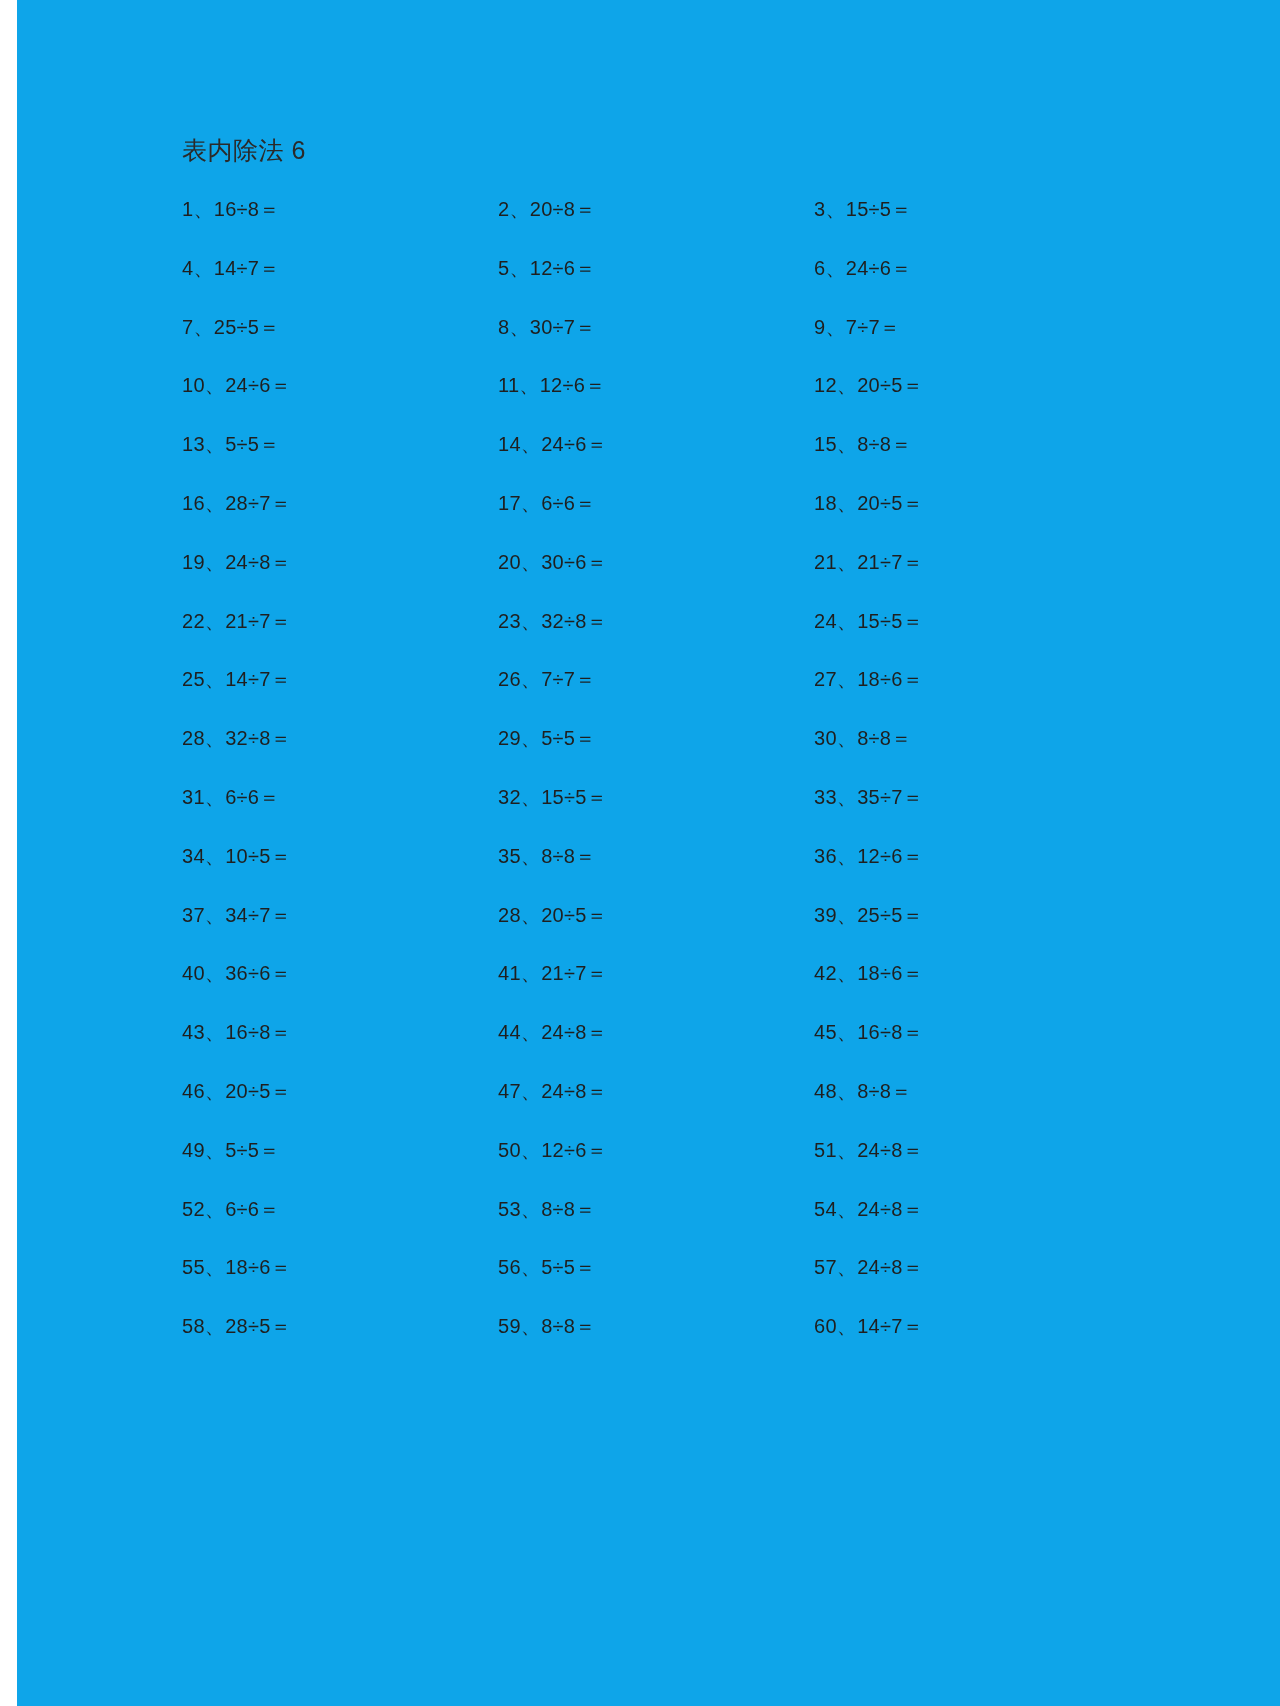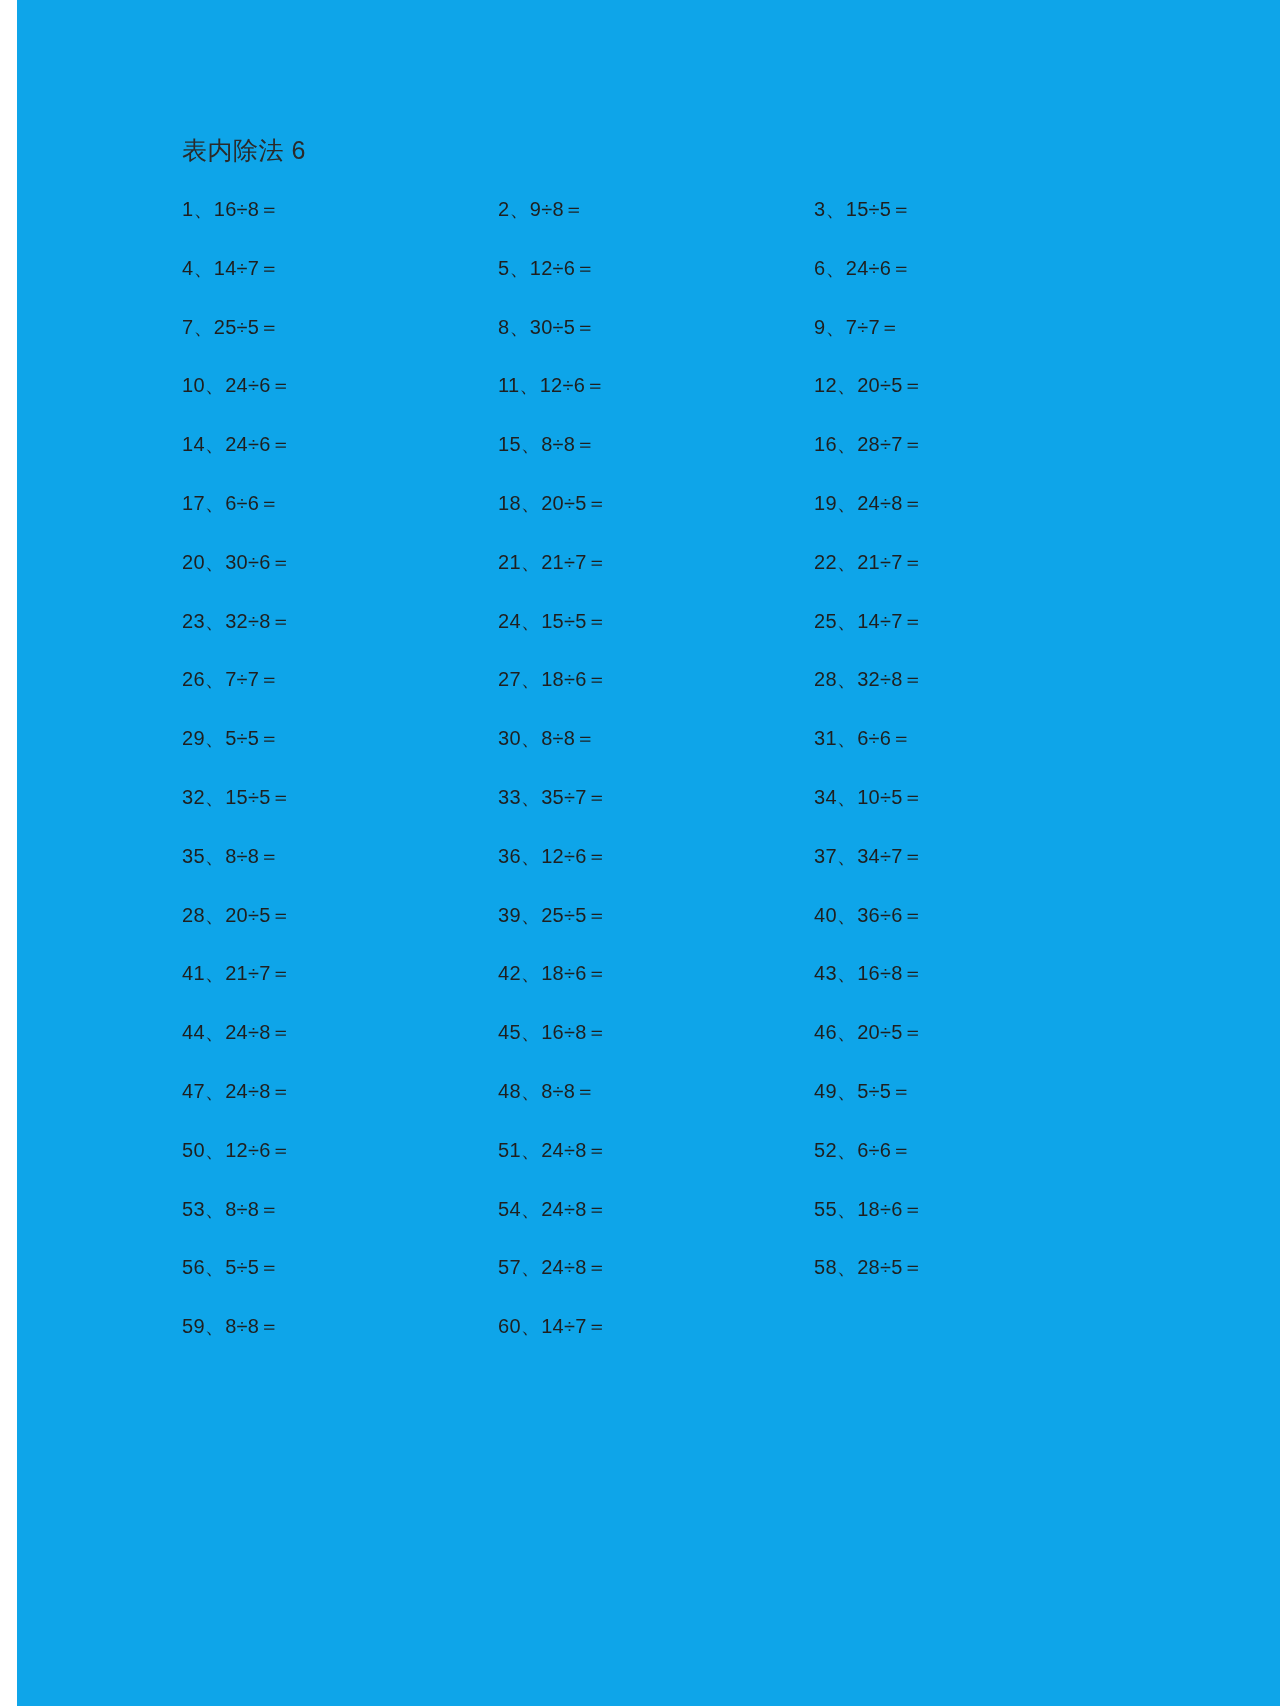--- a/index.html
+++ b/index.html
@@ -50,31 +50,32 @@
     }
   </style>
 </head>
 <body>
 
 <div class="page">
   <div class="title">表内除法 6</div>
 
   <div class="grid">
     <div class="problem">1、16÷8＝</div>
-    <div class="problem">2、9÷8＝</div>
+    <div class="problem">2、20÷8＝</div>
     <div class="problem">3、15÷5＝</div>
     <div class="problem">4、14÷7＝</div>
     <div class="problem">5、12÷6＝</div>
     <div class="problem">6、24÷6＝</div>
     <div class="problem">7、25÷5＝</div>
-    <div class="problem">8、30÷5＝</div>
+    <div class="problem">8、30÷7＝</div>
     <div class="problem">9、7÷7＝</div>
     <div class="problem">10、24÷6＝</div>
     <div class="problem">11、12÷6＝</div>
     <div class="problem">12、20÷5＝</div>
+    <div class="problem">13、5÷5＝</div>
     <div class="problem">14、24÷6＝</div>
     <div class="problem">15、8÷8＝</div>
     <div class="problem">16、28÷7＝</div>
     <div class="problem">17、6÷6＝</div>
     <div class="problem">18、20÷5＝</div>
     <div class="problem">19、24÷8＝</div>
     <div class="problem">20、30÷6＝</div>
     <div class="problem">21、21÷7＝</div>
     <div class="problem">22、21÷7＝</div>
     <div class="problem">23、32÷8＝</div>

